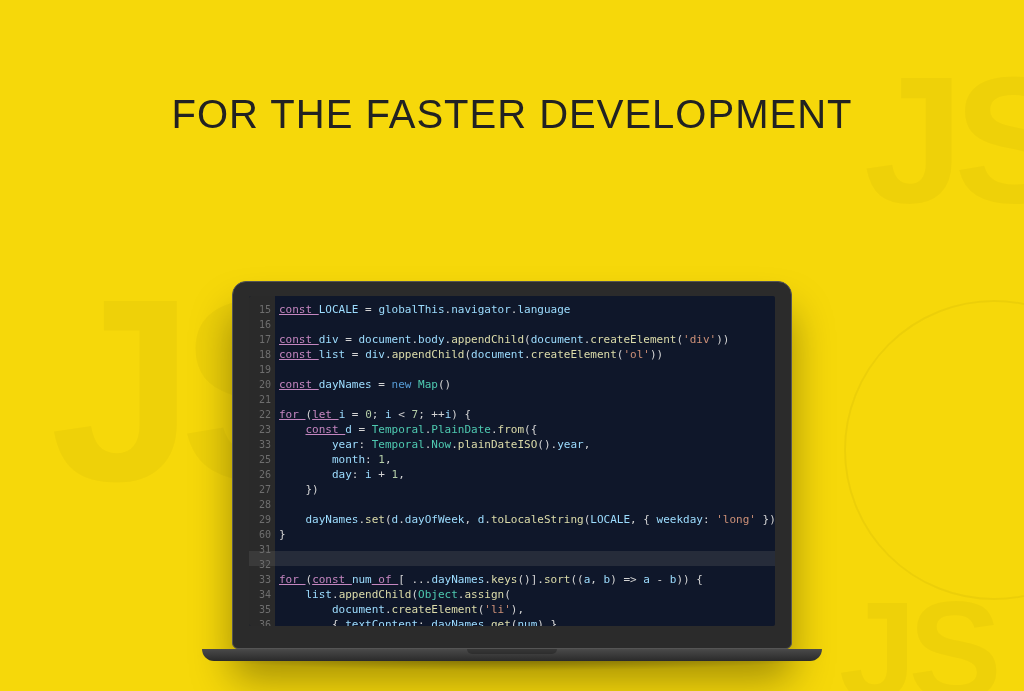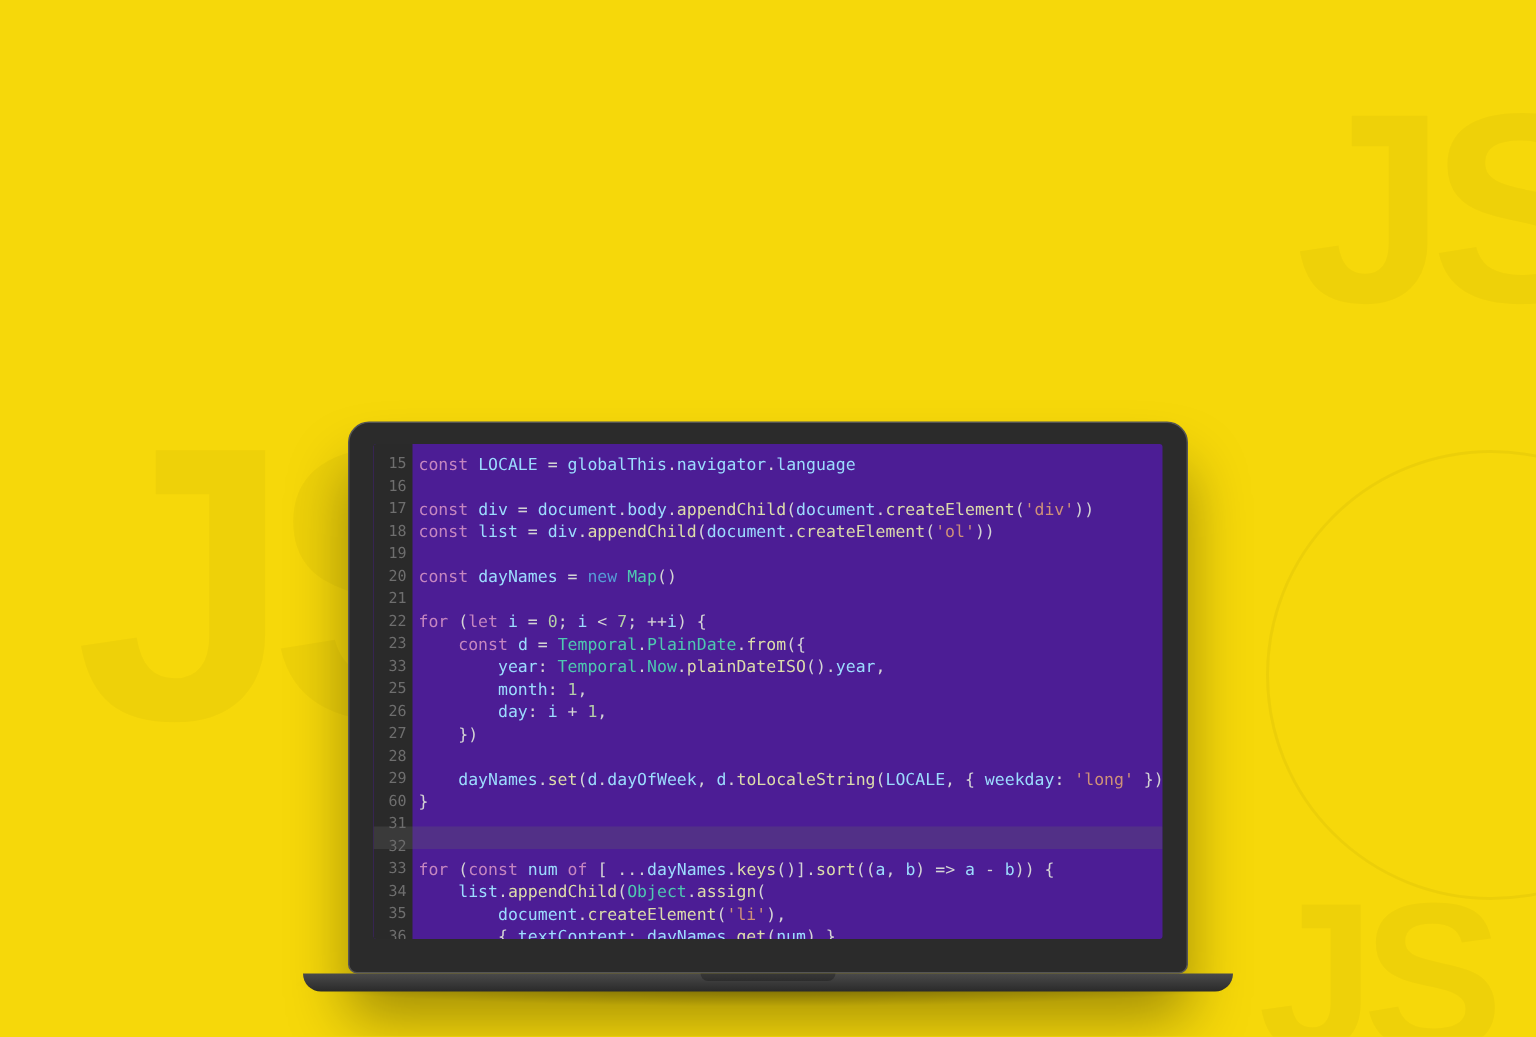--- a/index.html
+++ b/index.html
@@ -60,21 +60,21 @@
     width: 560px;
   }
   .screen-bezel {
     background: #2b2b2b;
     border: 1px solid #555;
     border-radius: 14px 14px 6px 6px;
     padding: 14px 16px 22px 16px;
     box-shadow: 0 30px 40px rgba(0,0,0,0.35);
   }
   .screen {
-    background: #4c1d95;
+    background: #0f172a;
     height: 330px;
     border-radius: 2px;
     overflow: hidden;
     position: relative;
     font-family: "Consolas", "Menlo", monospace;
     font-size: 11px;
     line-height: 15px;
   }
   .gutter {
     position: absolute;
@@ -117,40 +117,41 @@
   }
   .floor-shadow {
     position:absolute;
     bottom:-10px; left:50%; transform:translateX(-50%);
     width: 640px; height: 30px;
     background: radial-gradient(ellipse at center, rgba(0,0,0,0.35) 0%, rgba(0,0,0,0) 70%);
     z-index:-1;
   }
 
   
-  .kw  { color:#c586c0; } 
+  .kw  { color:#c586c0;text-decoration:underline; } 
   .kwb { color:#569cd6; } 
   .var { color:#9cdcfe; } 
   .obj { color:#4ec9b0; } 
   .fn  { color:#dcdcaa; } 
   .str { color:#ce9178; }
   .num { color:#b5cea8; }
   .op  { color:#d4d4d4; }
   .prop{ color:#9cdcfe;text-align:center; }
   .pun { color:#d4d4d4; }
 </style>
 </head>
 <body>
 
 <div class="watermark wm1">JS</div>
 <div class="watermark wm2">JS</div>
 <div class="watermark wm3">JS</div>
 <div class="arc"></div>
 
 <div class="title-block">
+  <div class="title-line2">FOR THE FASTER DEVELOPMENT</div>
 </div>
 
 <div class="laptop">
   <div class="screen-bezel">
     <div class="screen">
       <div class="gutter" id="gutter">
           <div>15</div>
           <div>16</div>
           <div>17</div>
           <div>18</div>

